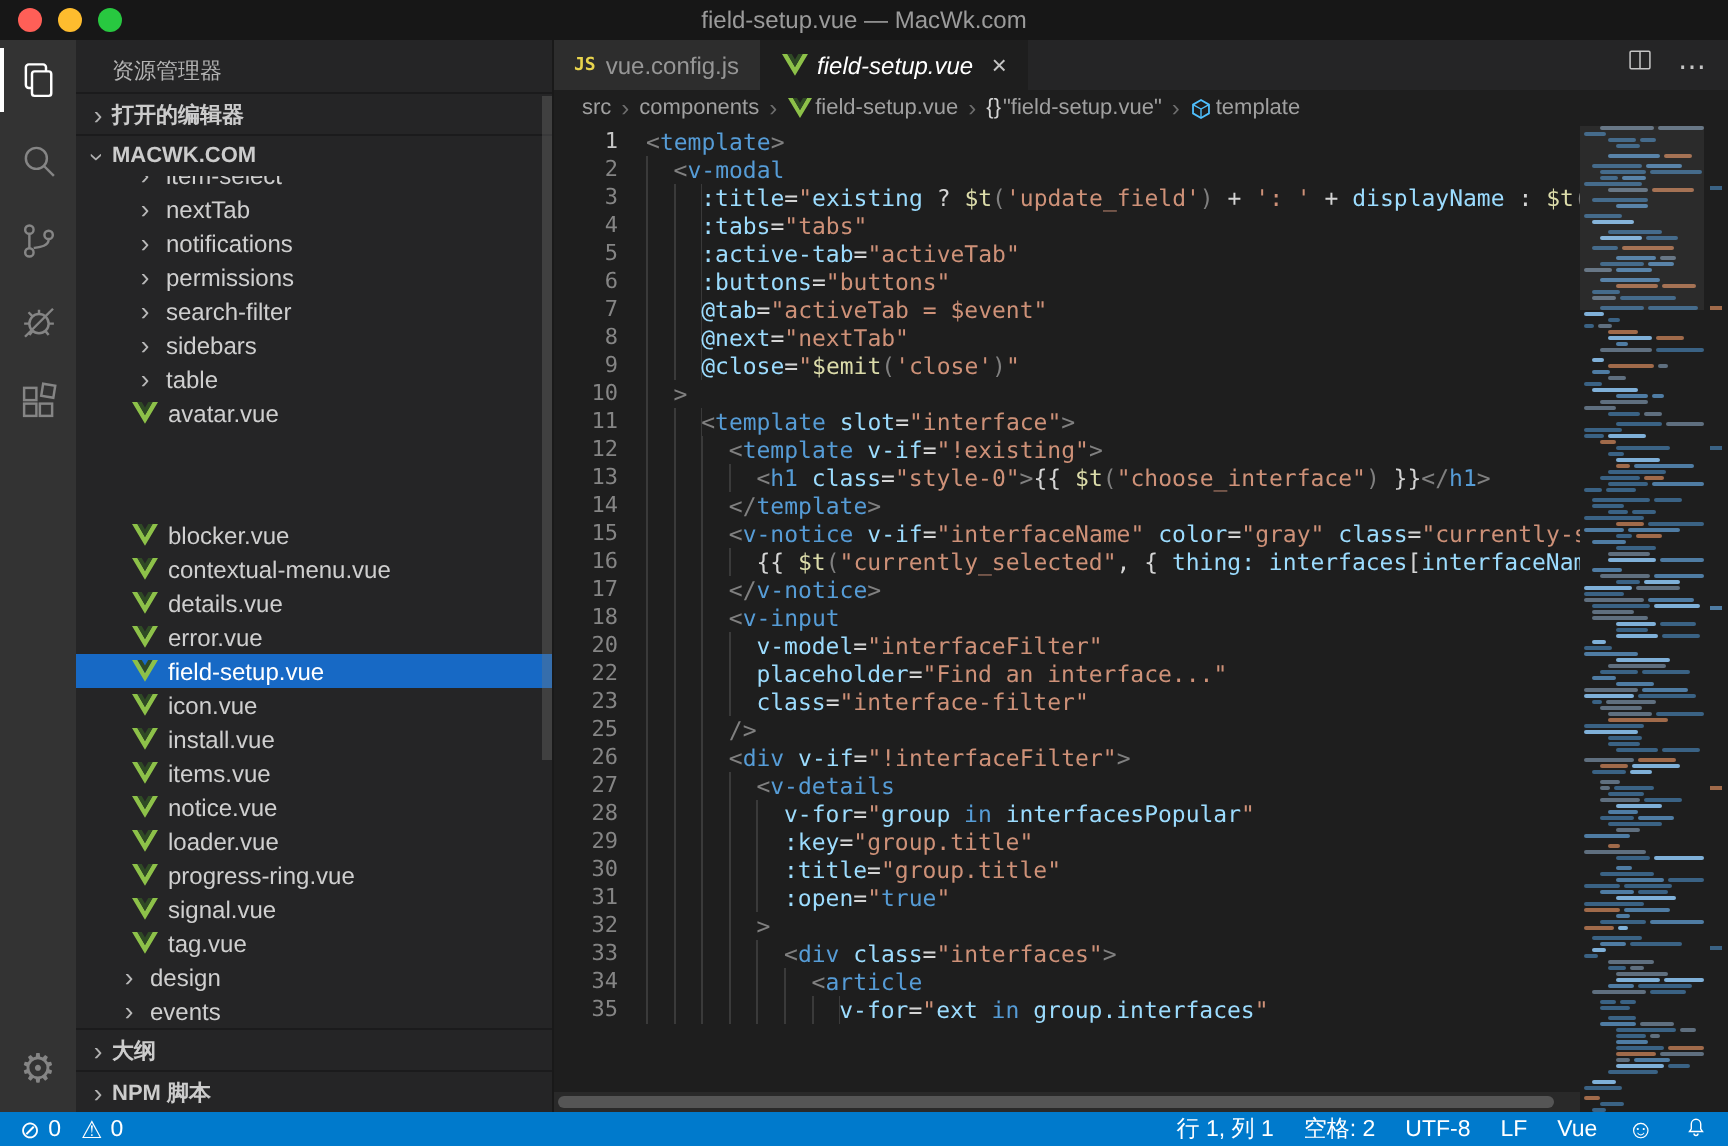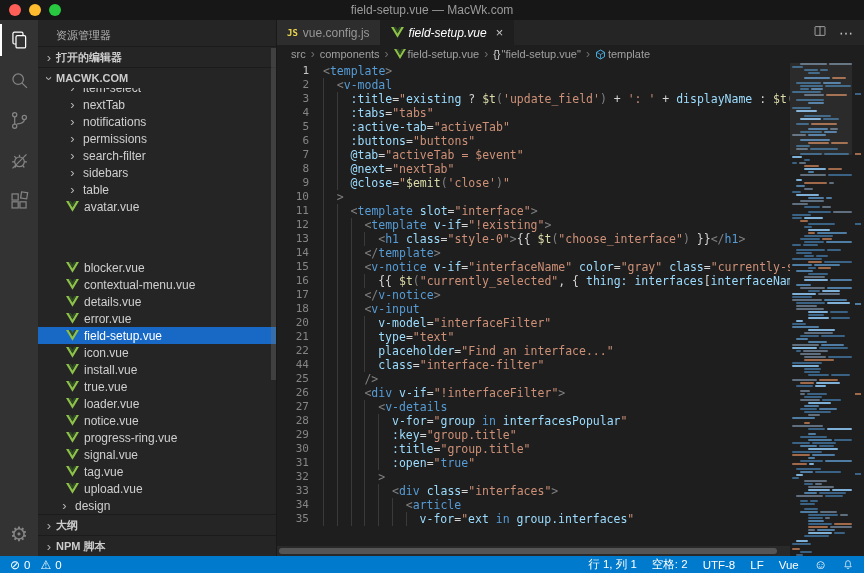--- a/index.html
+++ b/index.html
@@ -233,63 +233,56 @@
                 <path d="M0 0h5l7 12L19 0h5L12 20Z" fill="#8dc149" stroke="none"></path>
                 <path d="M5 0h4l3 5 3-5h4l-7 12Z" fill="#2f4a24" stroke="none"></path>
               </svg></span>
             <span class="lbl">install.vue</span>
           </div>
           <div class="trow" style="padding-left: 28px;">
             <span class="vicon"><svg viewBox="0 0 24 20">
                 <path d="M0 0h5l7 12L19 0h5L12 20Z" fill="#8dc149" stroke="none"></path>
                 <path d="M5 0h4l3 5 3-5h4l-7 12Z" fill="#2f4a24" stroke="none"></path>
               </svg></span>
-            <span class="lbl">true.vue</span>
+            <span class="lbl">items.vue</span>
+          </div>
+          <div class="trow" style="padding-left: 28px;">
+            <span class="vicon"><svg viewBox="0 0 24 20">
+                <path d="M0 0h5l7 12L19 0h5L12 20Z" fill="#8dc149" stroke="none"></path>
+                <path d="M5 0h4l3 5 3-5h4l-7 12Z" fill="#2f4a24" stroke="none"></path>
+              </svg></span>
+            <span class="lbl">notice.vue</span>
           </div>
           <div class="trow" style="padding-left: 28px;">
             <span class="vicon"><svg viewBox="0 0 24 20">
                 <path d="M0 0h5l7 12L19 0h5L12 20Z" fill="#8dc149" stroke="none"></path>
                 <path d="M5 0h4l3 5 3-5h4l-7 12Z" fill="#2f4a24" stroke="none"></path>
               </svg></span>
             <span class="lbl">loader.vue</span>
           </div>
           <div class="trow" style="padding-left: 28px;">
             <span class="vicon"><svg viewBox="0 0 24 20">
                 <path d="M0 0h5l7 12L19 0h5L12 20Z" fill="#8dc149" stroke="none"></path>
                 <path d="M5 0h4l3 5 3-5h4l-7 12Z" fill="#2f4a24" stroke="none"></path>
               </svg></span>
-            <span class="lbl">notice.vue</span>
-          </div>
-          <div class="trow" style="padding-left: 28px;">
-            <span class="vicon"><svg viewBox="0 0 24 20">
-                <path d="M0 0h5l7 12L19 0h5L12 20Z" fill="#8dc149" stroke="none"></path>
-                <path d="M5 0h4l3 5 3-5h4l-7 12Z" fill="#2f4a24" stroke="none"></path>
-              </svg></span>
             <span class="lbl">progress-ring.vue</span>
           </div>
           <div class="trow" style="padding-left: 28px;">
             <span class="vicon"><svg viewBox="0 0 24 20">
                 <path d="M0 0h5l7 12L19 0h5L12 20Z" fill="#8dc149" stroke="none"></path>
                 <path d="M5 0h4l3 5 3-5h4l-7 12Z" fill="#2f4a24" stroke="none"></path>
               </svg></span>
             <span class="lbl">signal.vue</span>
           </div>
           <div class="trow" style="padding-left: 28px;">
             <span class="vicon"><svg viewBox="0 0 24 20">
                 <path d="M0 0h5l7 12L19 0h5L12 20Z" fill="#8dc149" stroke="none"></path>
                 <path d="M5 0h4l3 5 3-5h4l-7 12Z" fill="#2f4a24" stroke="none"></path>
               </svg></span>
             <span class="lbl">tag.vue</span>
-          </div>
-          <div class="trow" style="padding-left: 28px;">
-            <span class="vicon"><svg viewBox="0 0 24 20">
-                <path d="M0 0h5l7 12L19 0h5L12 20Z" fill="#8dc149" stroke="none"></path>
-                <path d="M5 0h4l3 5 3-5h4l-7 12Z" fill="#2f4a24" stroke="none"></path>
-              </svg></span>
-            <span class="lbl">upload.vue</span>
           </div>
           <div class="trow" style="padding-left: 20px;">
             <span class="chev">›</span>
             <span class="lbl">design</span>
           </div>
           <div class="trow" style="padding-left: 20px;">
             <span class="chev">›</span>
             <span class="lbl">events</span>
           </div>
         </div>
@@ -370,23 +363,22 @@
             <div class="cl"><span class="ln">10</span><span class="guide" style="width: 13.8px;"></span><span class="lt"><span class="tok-p">&gt;</span></span></div>
             <div class="cl"><span class="ln">11</span><span class="guide" style="width: 27.6px;"></span><span class="lt"><span class="tok-p">&lt;</span><span class="tok-t">template</span><span class="tok-o"> </span><span class="tok-a">slot</span><span class="tok-o">=</span><span class="tok-s">"interface"</span><span class="tok-p">&gt;</span></span></div>
             <div class="cl"><span class="ln">12</span><span class="guide" style="width: 41.4px;"></span><span class="lt"><span class="tok-p">&lt;</span><span class="tok-t">template</span><span class="tok-o"> </span><span class="tok-a">v-if</span><span class="tok-o">=</span><span class="tok-s">"!existing"</span><span class="tok-p">&gt;</span></span></div>
             <div class="cl"><span class="ln">13</span><span class="guide" style="width: 55.2px;"></span><span class="lt"><span class="tok-p">&lt;</span><span class="tok-t">h1</span><span class="tok-o"> </span><span class="tok-a">class</span><span class="tok-o">=</span><span class="tok-s">"style-0"</span><span class="tok-p">&gt;</span><span class="tok-i">{{ </span><span class="tok-f">$t</span><span class="tok-p">(</span><span class="tok-s">"choose_interface"</span><span class="tok-p">)</span><span class="tok-i"> }}</span><span class="tok-p">&lt;/</span><span class="tok-t">h1</span><span class="tok-p">&gt;</span></span></div>
             <div class="cl"><span class="ln">14</span><span class="guide" style="width: 41.4px;"></span><span class="lt"><span class="tok-p">&lt;/</span><span class="tok-t">template</span><span class="tok-p">&gt;</span></span></div>
             <div class="cl"><span class="ln">15</span><span class="guide" style="width: 41.4px;"></span><span class="lt"><span class="tok-p">&lt;</span><span class="tok-t">v-notice</span><span class="tok-o"> </span><span class="tok-a">v-if</span><span class="tok-o">=</span><span class="tok-s">"interfaceName"</span><span class="tok-o"> </span><span class="tok-a">color</span><span class="tok-o">=</span><span class="tok-s">"gray"</span><span class="tok-o"> </span><span class="tok-a">class</span><span class="tok-o">=</span><span class="tok-s">"currently-selected"</span></span></div>
             <div class="cl"><span class="ln">16</span><span class="guide" style="width: 55.2px;"></span><span class="lt"><span class="tok-i">{{ </span><span class="tok-f">$t</span><span class="tok-p">(</span><span class="tok-s">"currently_selected"</span><span class="tok-o">, { </span><span class="tok-a">thing:</span><span class="tok-v"> interfaces</span><span class="tok-o">[</span><span class="tok-v">interfaceName</span></span></div>
             <div class="cl"><span class="ln">17</span><span class="guide" style="width: 41.4px;"></span><span class="lt"><span class="tok-p">&lt;/</span><span class="tok-t">v-notice</span><span class="tok-p">&gt;</span></span></div>
             <div class="cl"><span class="ln">18</span><span class="guide" style="width: 41.4px;"></span><span class="lt"><span class="tok-p">&lt;</span><span class="tok-t">v-input</span></span></div>
             <div class="cl"><span class="ln">20</span><span class="guide" style="width: 55.2px;"></span><span class="lt"><span class="tok-a">v-model</span><span class="tok-o">=</span><span class="tok-s">"interfaceFilter"</span></span></div>
-            <div class="cl"><span class="ln">21</span><span class="guide" style="width: 55.2px;"></span><span class="lt"><span class="tok-a">type</span><span class="tok-o">=</span><span class="tok-s">"text"</span></span></div>
             <div class="cl"><span class="ln">22</span><span class="guide" style="width: 55.2px;"></span><span class="lt"><span class="tok-a">placeholder</span><span class="tok-o">=</span><span class="tok-s">"Find an interface..."</span></span></div>
-            <div class="cl"><span class="ln">44</span><span class="guide" style="width: 55.2px;"></span><span class="lt"><span class="tok-a">class</span><span class="tok-o">=</span><span class="tok-s">"interface-filter"</span></span></div>
+            <div class="cl"><span class="ln">23</span><span class="guide" style="width: 55.2px;"></span><span class="lt"><span class="tok-a">class</span><span class="tok-o">=</span><span class="tok-s">"interface-filter"</span></span></div>
             <div class="cl"><span class="ln">25</span><span class="guide" style="width: 41.4px;"></span><span class="lt"><span class="tok-p">/&gt;</span></span></div>
             <div class="cl"><span class="ln">26</span><span class="guide" style="width: 41.4px;"></span><span class="lt"><span class="tok-p">&lt;</span><span class="tok-t">div</span><span class="tok-o"> </span><span class="tok-a">v-if</span><span class="tok-o">=</span><span class="tok-s">"!interfaceFilter"</span><span class="tok-p">&gt;</span></span></div>
             <div class="cl"><span class="ln">27</span><span class="guide" style="width: 55.2px;"></span><span class="lt"><span class="tok-p">&lt;</span><span class="tok-t">v-details</span></span></div>
             <div class="cl"><span class="ln">28</span><span class="guide" style="width: 69px;"></span><span class="lt"><span class="tok-a">v-for</span><span class="tok-o">=</span><span class="tok-s">"</span><span class="tok-v">group</span><span class="tok-k"> in </span><span class="tok-v">interfacesPopular</span><span class="tok-s">"</span></span></div>
             <div class="cl"><span class="ln">29</span><span class="guide" style="width: 69px;"></span><span class="lt"><span class="tok-a">:key</span><span class="tok-o">=</span><span class="tok-s">"group.title"</span></span></div>
             <div class="cl"><span class="ln">30</span><span class="guide" style="width: 69px;"></span><span class="lt"><span class="tok-a">:title</span><span class="tok-o">=</span><span class="tok-s">"group.title"</span></span></div>
             <div class="cl"><span class="ln">31</span><span class="guide" style="width: 69px;"></span><span class="lt"><span class="tok-a">:open</span><span class="tok-o">=</span><span class="tok-s">"</span><span class="tok-k">true</span><span class="tok-s">"</span></span></div>
             <div class="cl"><span class="ln">32</span><span class="guide" style="width: 55.2px;"></span><span class="lt"><span class="tok-p">&gt;</span></span></div>
             <div class="cl"><span class="ln">33</span><span class="guide" style="width: 69px;"></span><span class="lt"><span class="tok-p">&lt;</span><span class="tok-t">div</span><span class="tok-o"> </span><span class="tok-a">class</span><span class="tok-o">=</span><span class="tok-s">"interfaces"</span><span class="tok-p">&gt;</span></span></div>
             <div class="cl"><span class="ln">34</span><span class="guide" style="width: 82.8px;"></span><span class="lt"><span class="tok-p">&lt;</span><span class="tok-t">article</span></span></div>

